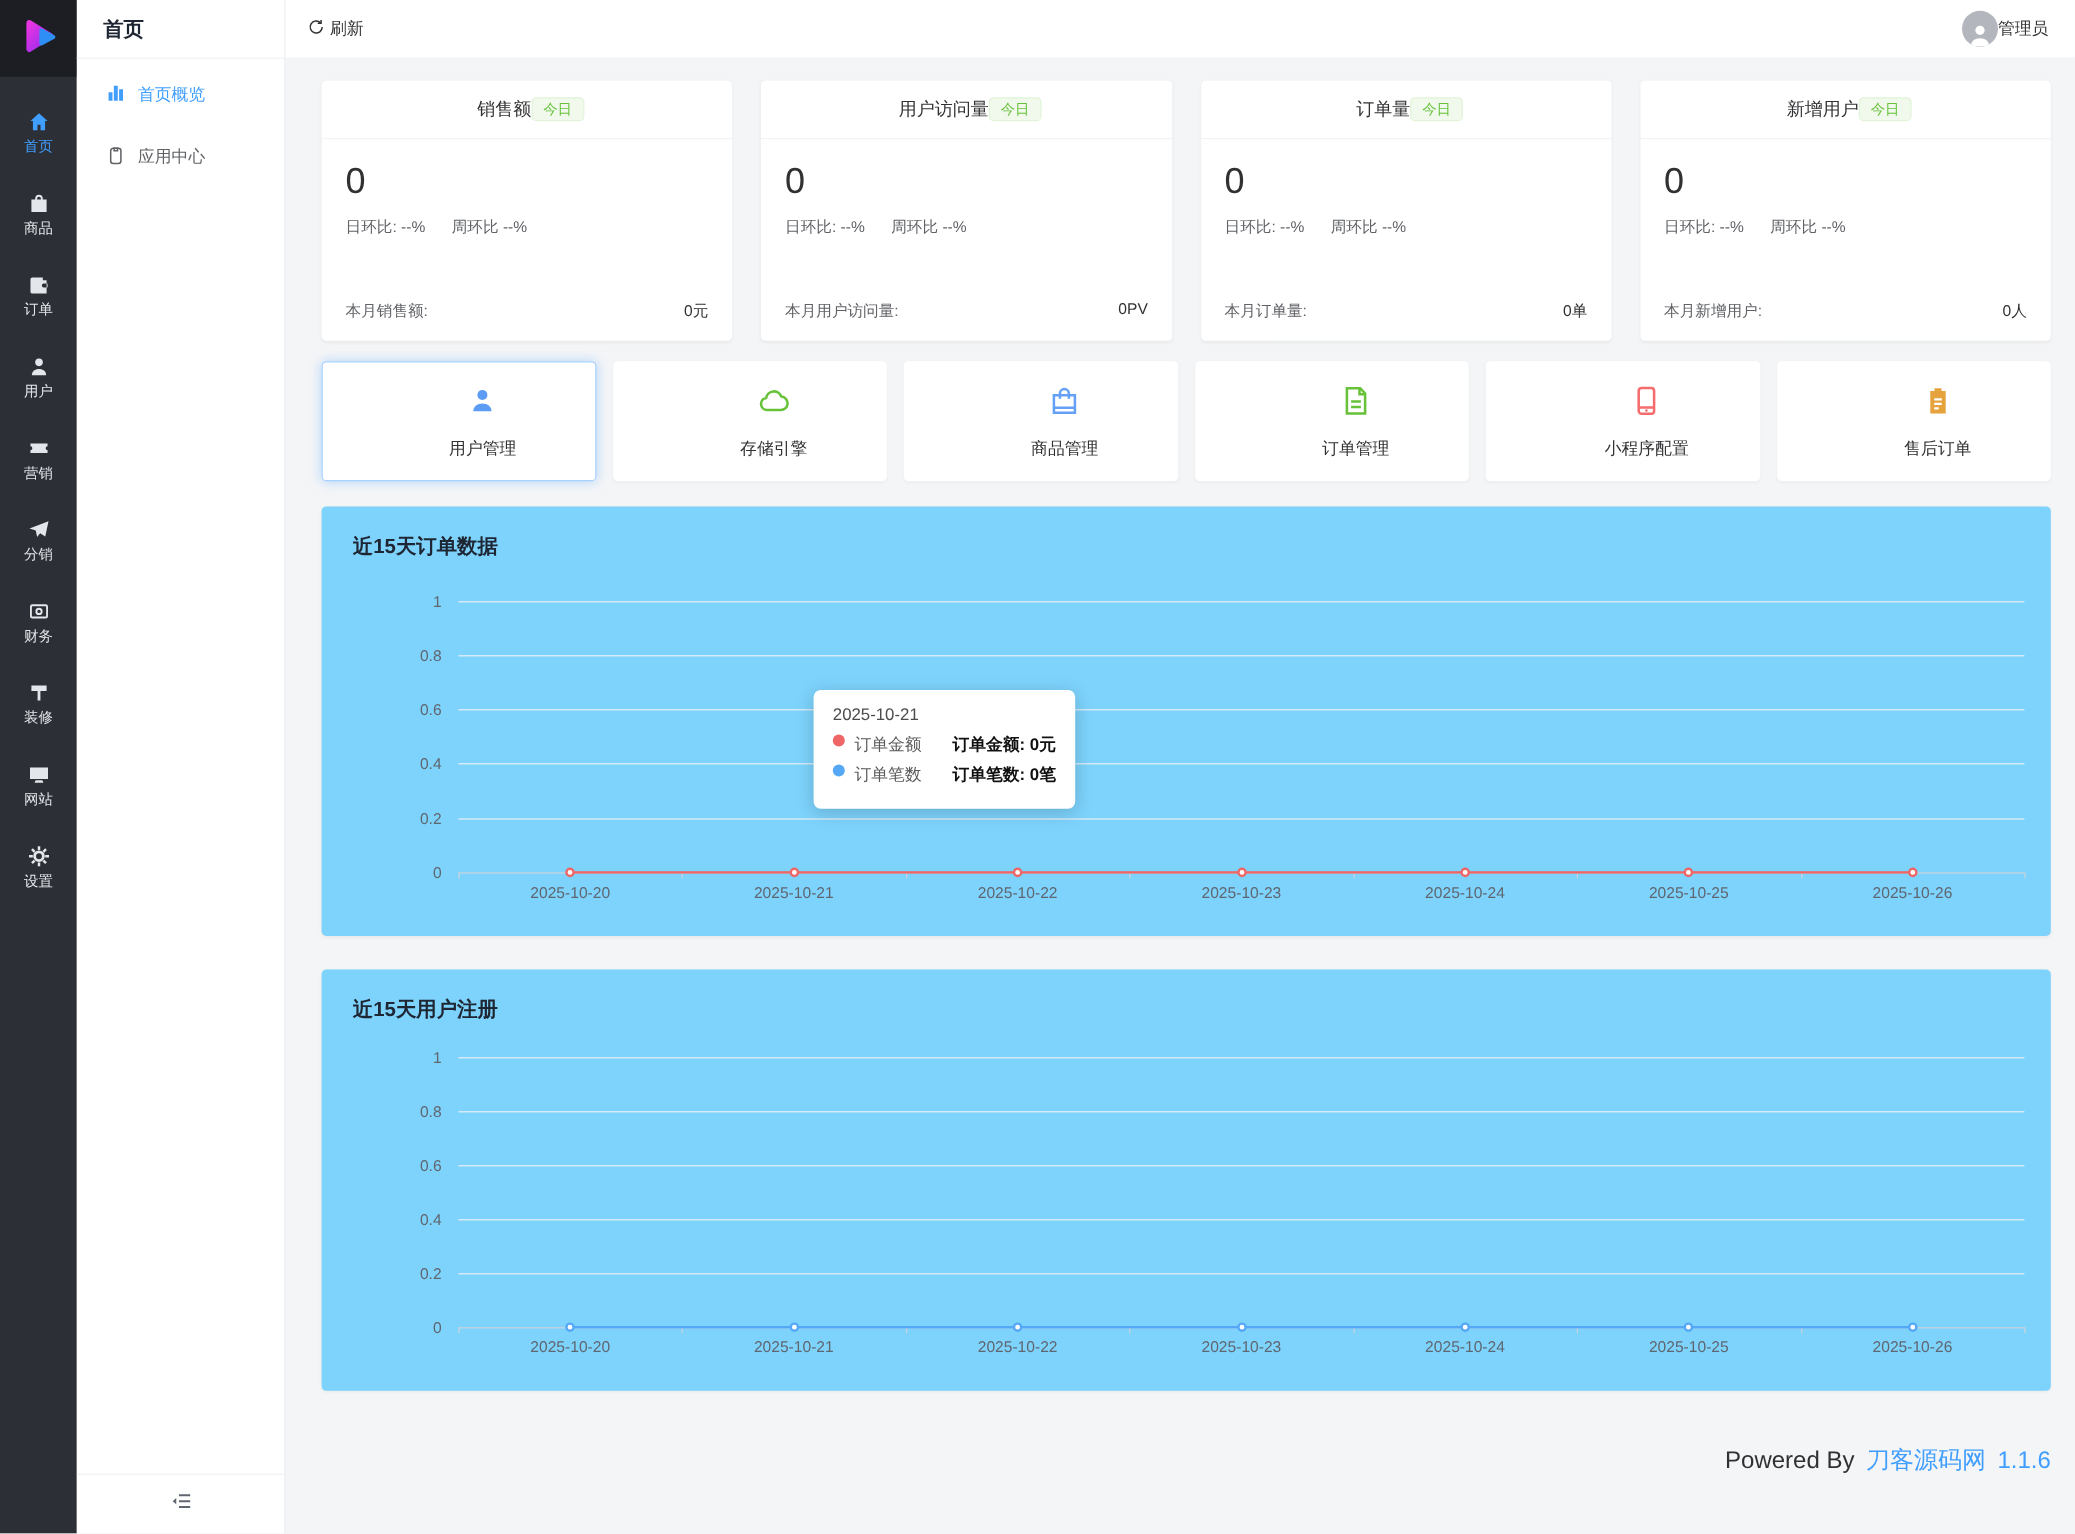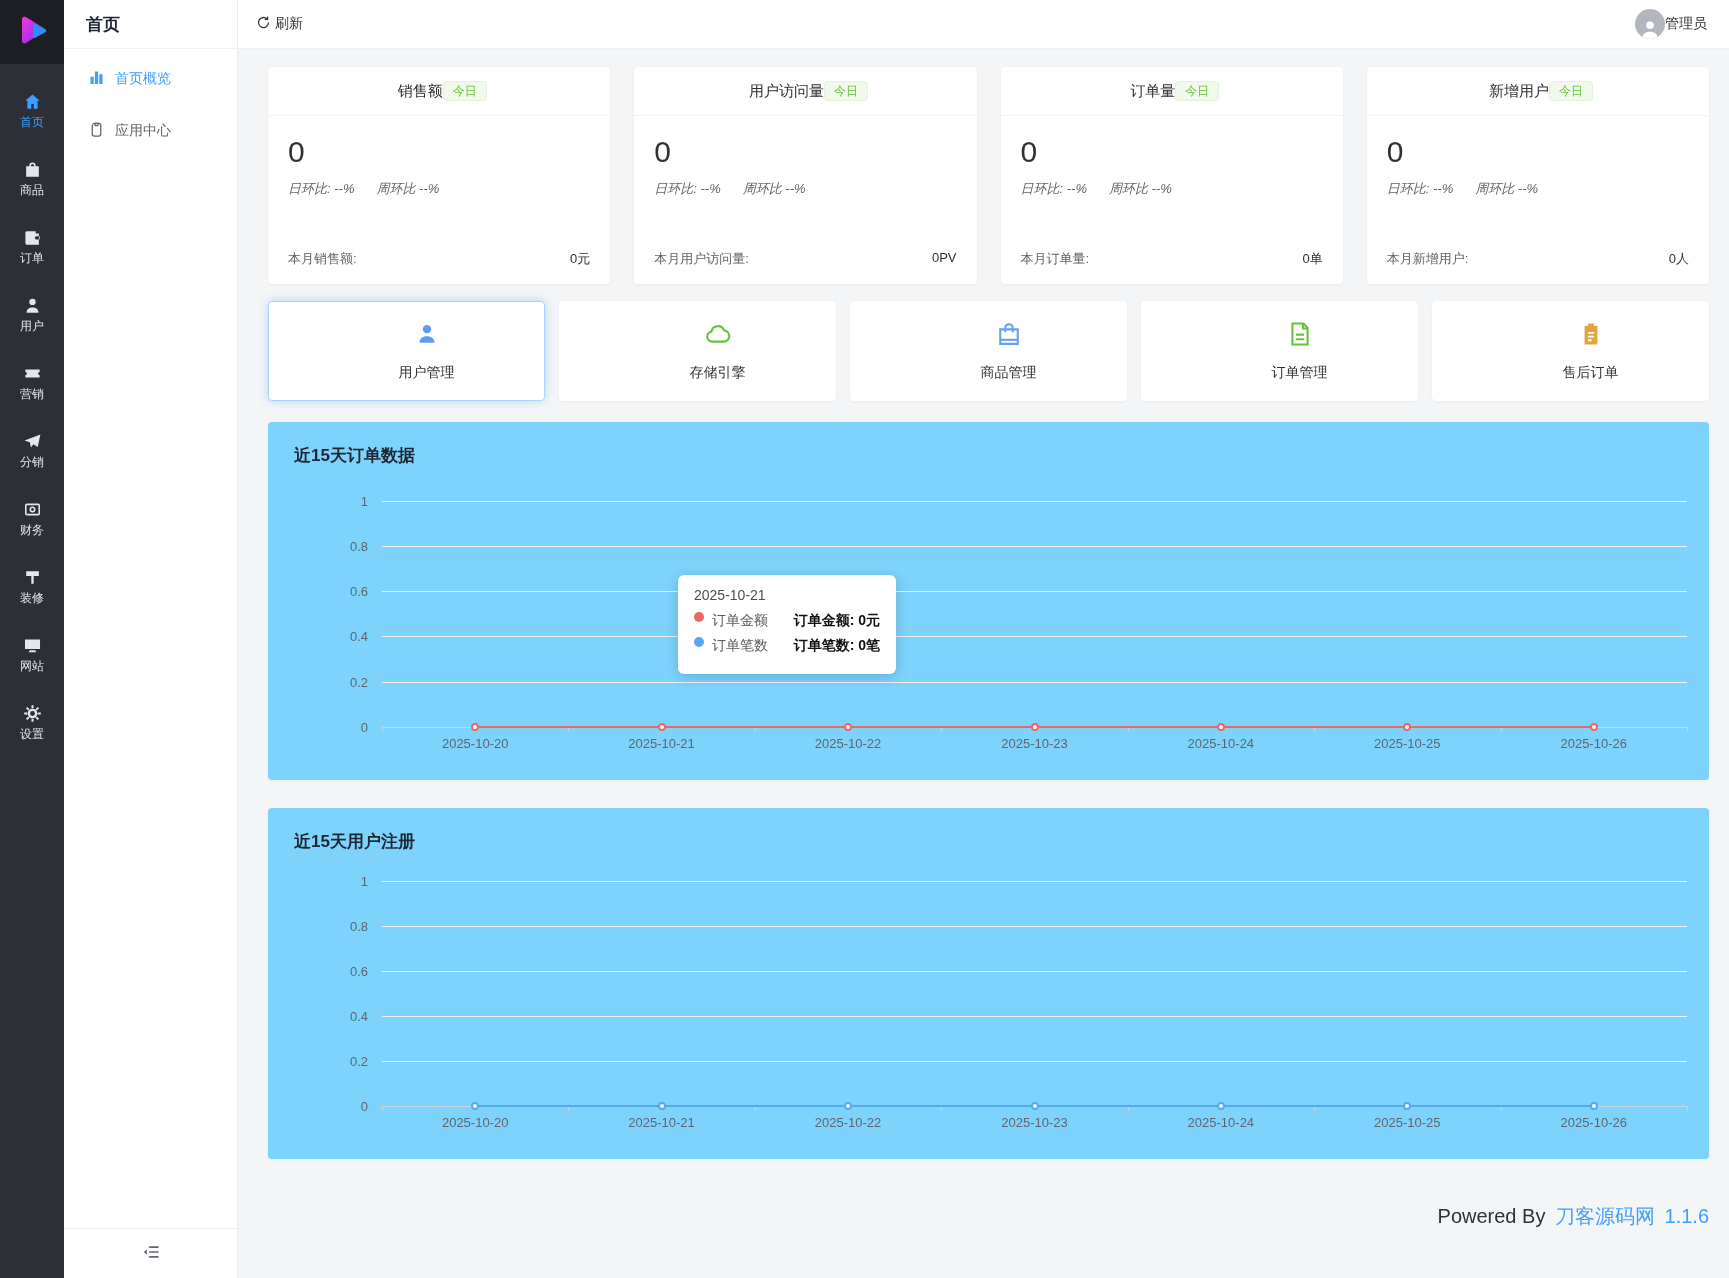--- a/index.html
+++ b/index.html
@@ -35,21 +35,21 @@
   .content { flex:1; padding:18px 20px 0 30px; overflow:hidden; display:flex; flex-direction:column; }
 
   
   .stat-row { display:flex; gap:24px; }
   .stat-card { flex:1; height:217px; background:#fff; border-radius:4px; box-shadow:0 1px 3px rgba(0,0,0,.05); display:flex; flex-direction:column; }
   .stat-head { height:49px; display:flex; align-items:center; justify-content:center; padding:0 14px 0 20px; border-bottom:1px solid #f1f3f5; }
   .stat-title { font-size:15px; color:#303133; }
   .badge { font-size:12px; color:#67c23a; background:#f0f9eb; border:1px solid #e1f3d8; border-radius:4px; padding:3px 9px; line-height:1; }
   .stat-body { flex:1; display:flex; flex-direction:column; padding:18px 20px 16px 20px; }
   .stat-value { font-size:30px; color:#303133; line-height:1.2; }
-  .stat-growth { margin-top:10px; font-size:13px; color:#606266; display:flex; gap:22px;font-style:italic; }
+  .stat-growth { margin-top:10px; font-size:13px; color:#606266; display:flex; gap:22px; }
   .stat-foot { margin-top:auto; display:flex; justify-content:space-between; font-size:13px; }
   .stat-foot .k { color:#606266; } .stat-foot .v { color:#303133; }
 
   
   .shortcut-row { display:flex; gap:14px; margin-top:17px; }
   .shortcut-card { flex:1; height:100px; background:#fff; border-radius:4px; border:1px solid #fff; box-shadow:0 1px 3px rgba(0,0,0,.04); display:flex; flex-direction:column; align-items:center; justify-content:center; gap:12px; cursor:pointer;padding-left:40px; }
   .shortcut-card.hl { border:1px solid #a9d3ff; box-shadow:0 0 10px rgba(64,158,255,.35); }
   .shortcut-label { font-size:14px; color:#303133; }
 
   
@@ -327,20 +327,28 @@
             </svg></span>
         <span class="shortcut-label">商品管理</span>
       </div>
       <div class="shortcut-card">
         <span><svg width="28" height="28" viewBox="0 0 24 24" fill="none" stroke="#67c23a" stroke-width="1.8">
               <path d="M5.5 3h9.5l3.5 3.8V21h-13z"></path>
               <path d="M14.5 3v4.3h4"></path>
               <path d="M8.5 12.5h7M8.5 16.5h7"></path>
             </svg></span>
         <span class="shortcut-label">订单管理</span>
+      </div>
+      <div class="shortcut-card">
+        <span><svg width="28" height="28" viewBox="0 0 24 24" fill="none" stroke="#f56c6c" stroke-width="1.8">
+              <rect x="6.5" y="2.8" width="11" height="18.4" rx="2"></rect>
+              <path d="M6.5 16.8h11"></path>
+              <circle cx="12" cy="19" r="0.9" fill="#f56c6c" stroke="none"></circle>
+            </svg></span>
+        <span class="shortcut-label">小程序配置</span>
       </div>
       <div class="shortcut-card">
         <span><svg width="28" height="28" viewBox="0 0 24 24">
               <path fill="#e6a23c" d="M6.5 5h11v16h-11z"></path>
               <path fill="#e6a23c" d="M9.5 3h5v3.2h-5z"></path>
               <path stroke="#fff" stroke-width="1.6" d="M9.3 11h5.4M9.3 14.2h5.4M9.3 17.4h3.2"></path>
             </svg></span>
         <span class="shortcut-label">售后订单</span>
       </div>
     </div>

